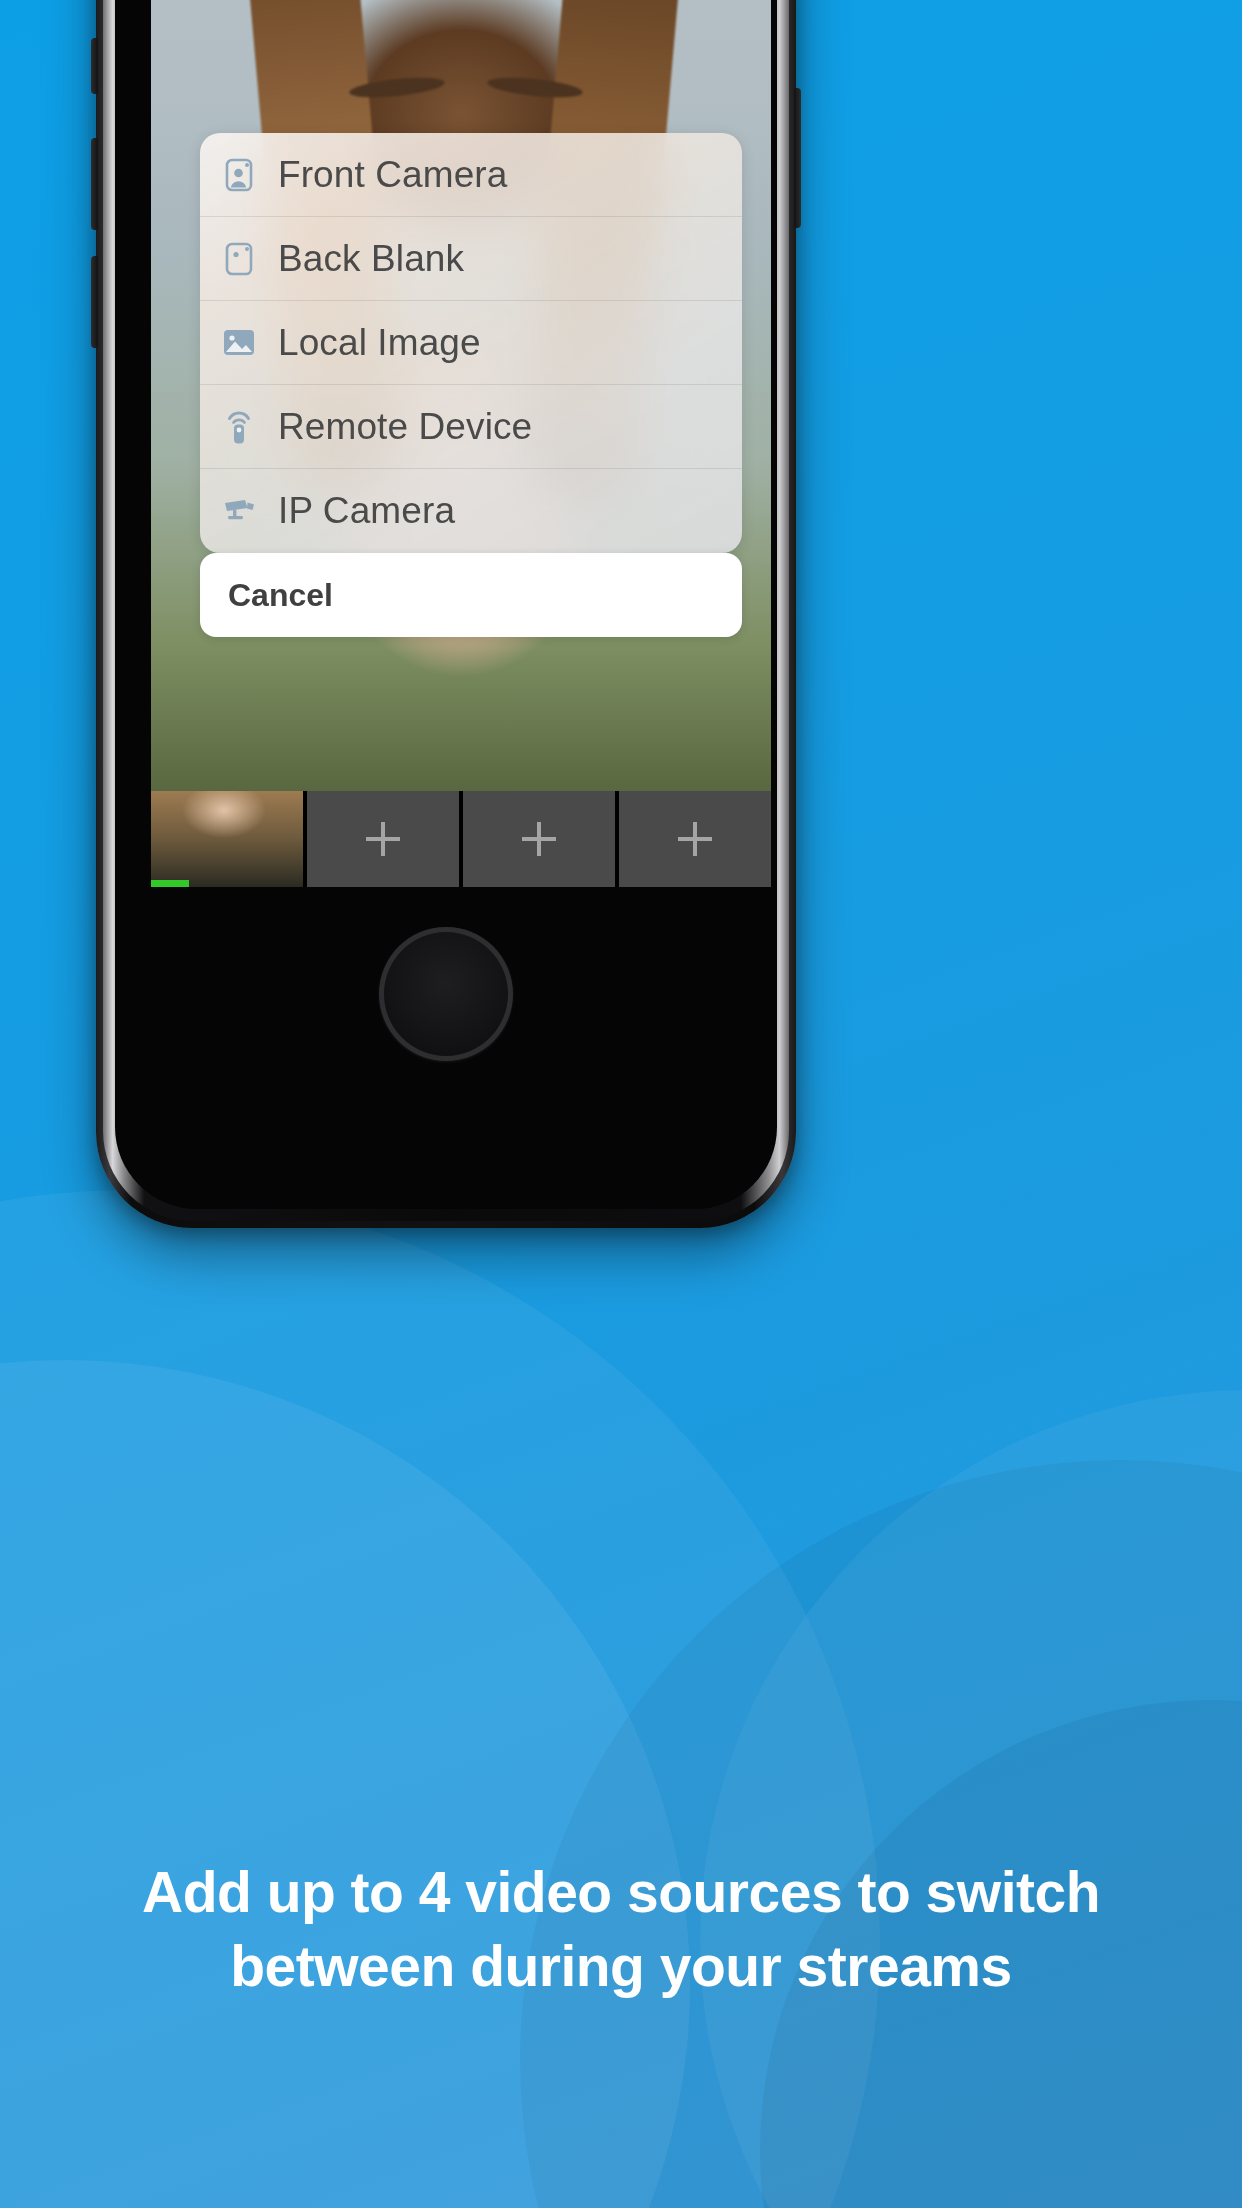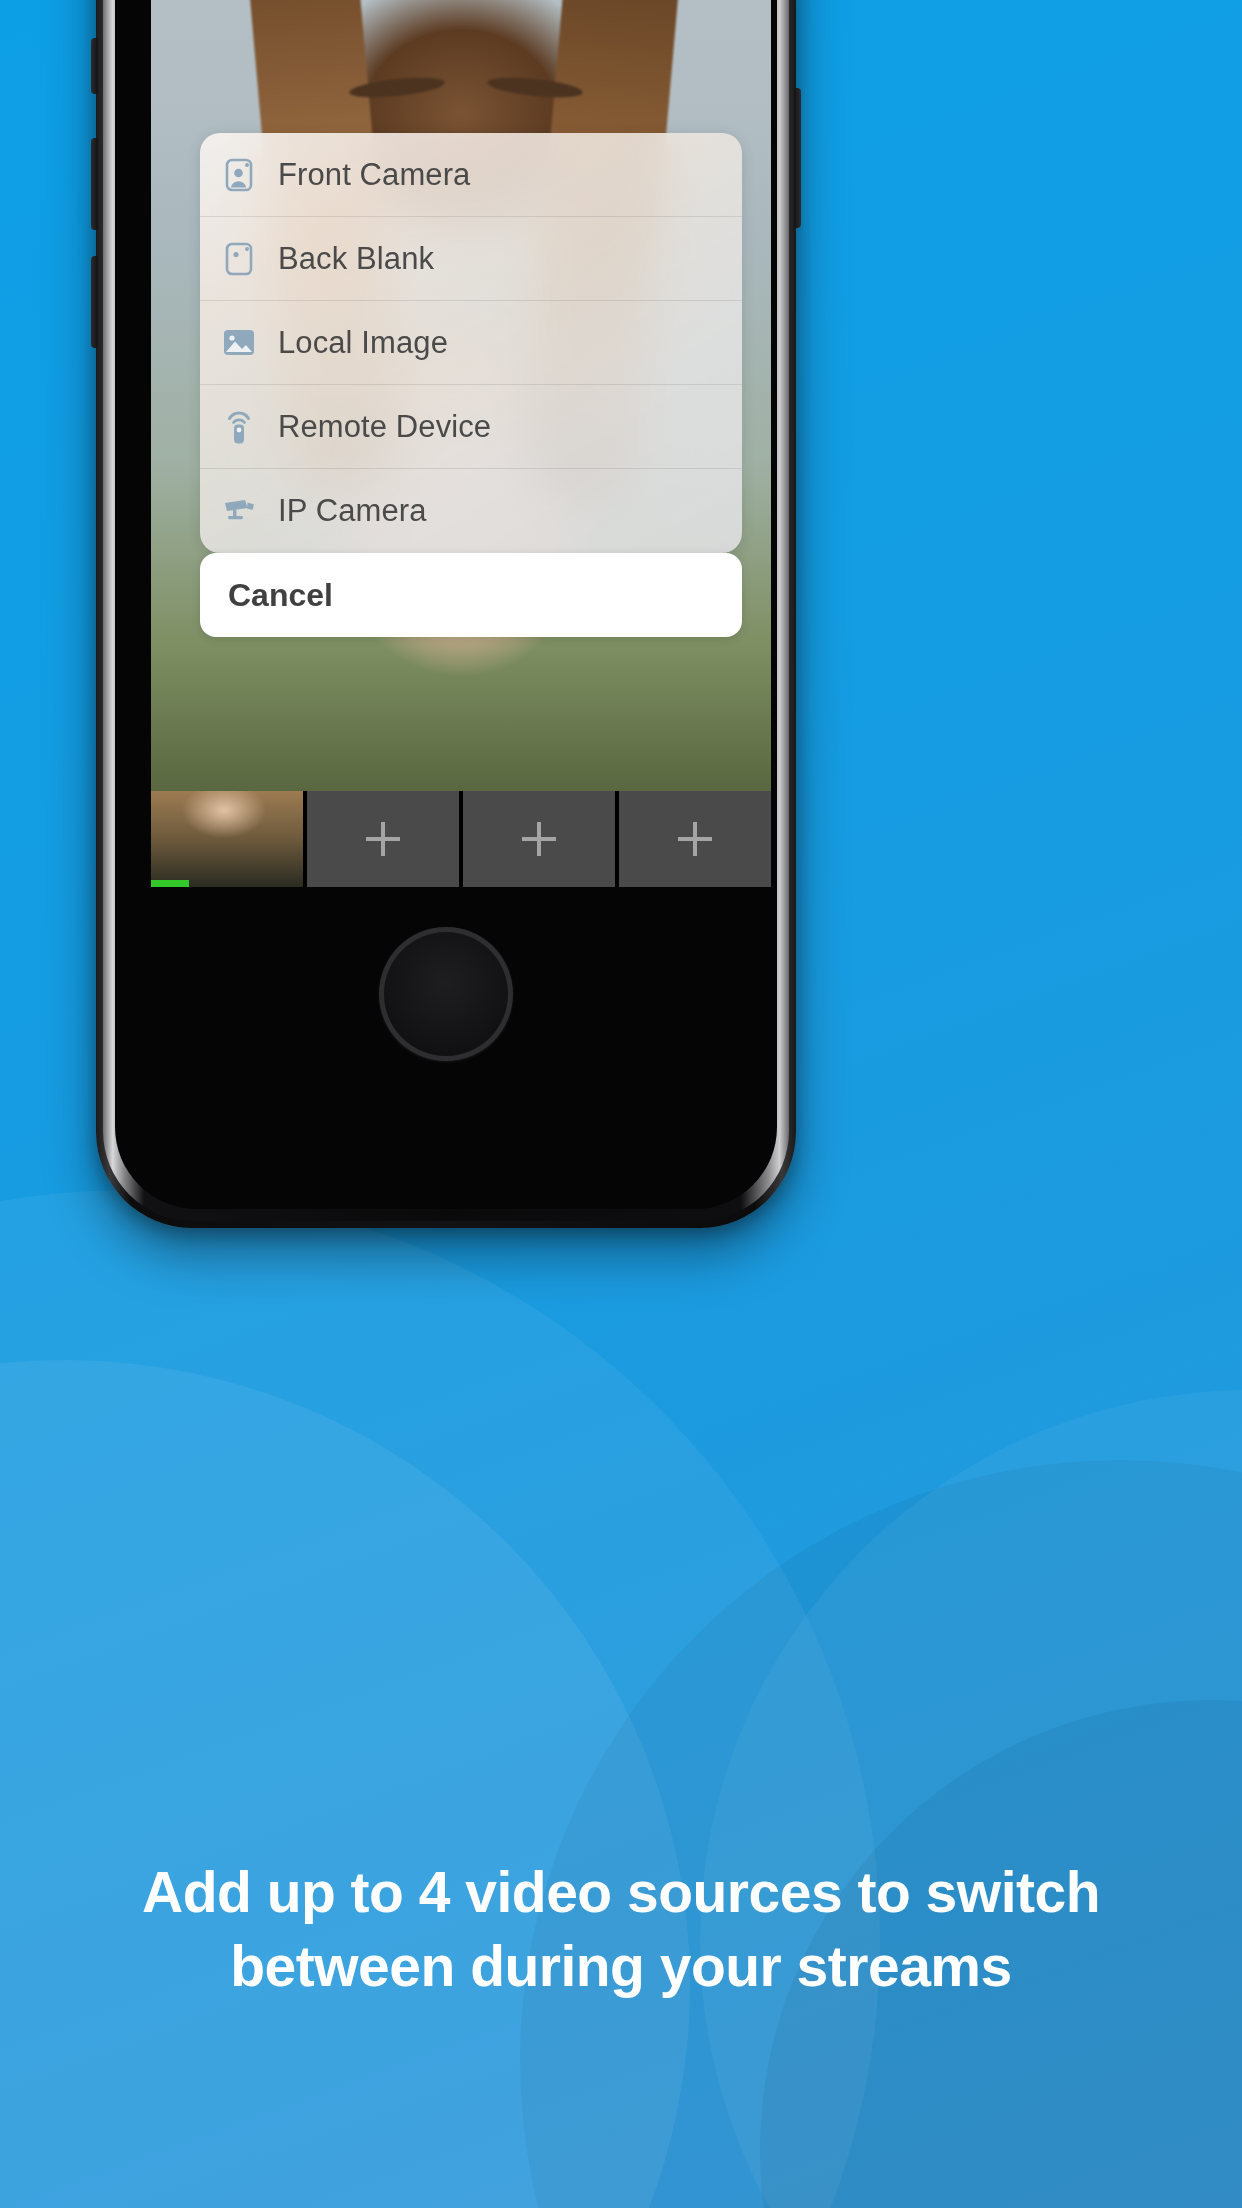--- a/index.html
+++ b/index.html
@@ -165,21 +165,21 @@
     border-bottom: 1px solid rgba(120,120,120,0.20);
   }
   .sheet-row:last-child { border-bottom: none; }
   .row-icon {
     width: 34px; height: 38px;
     margin-right: 22px;
     display: flex; align-items: center; justify-content: center;
     flex: 0 0 auto;
   }
   .row-label {
-    font-size: 31px;
+    font-size: 37px;
     color: #4a4a4a;
     letter-spacing: 0.1px;
   }
 
   #cancel-btn {
     position: absolute;
     left: 49px; top: 770px;
     width: 542px; height: 84px;
     background: #ffffff;
     border-radius: 16px;

